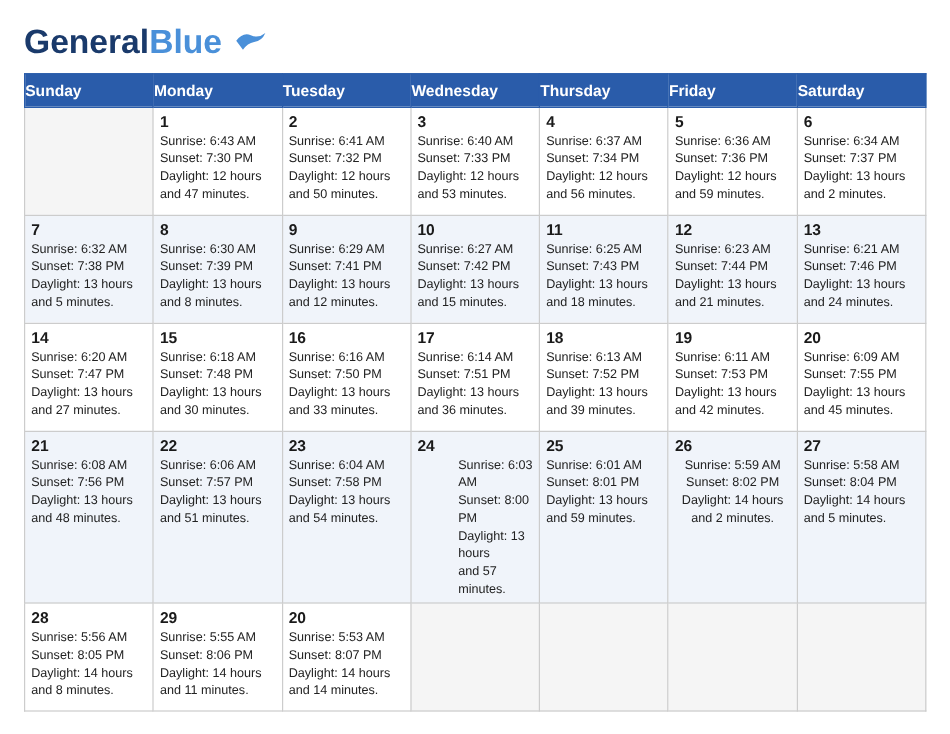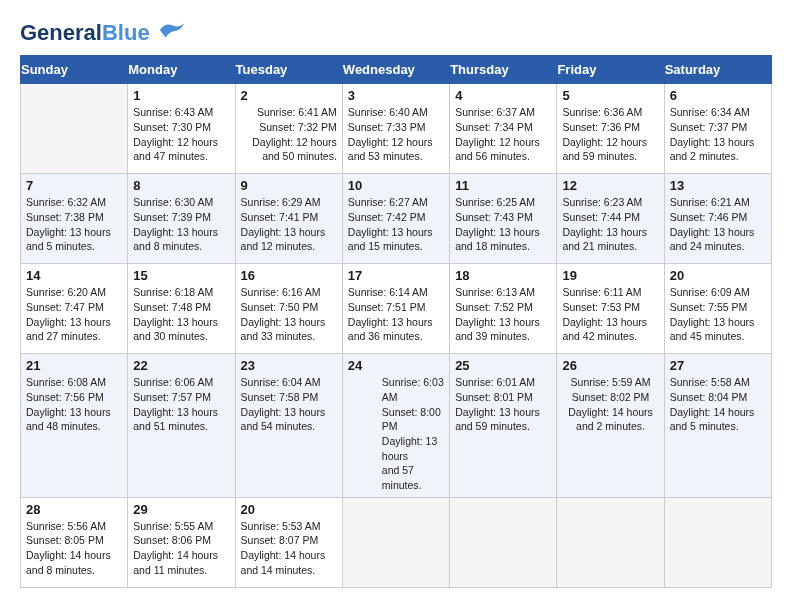--- a/index.html
+++ b/index.html
@@ -14,21 +14,21 @@
       display: flex;
       justify-content: space-between;
       align-items: flex-start;
       margin-bottom: 10px;
     }
     .logo {
       display: flex;
       align-items: center;
     }
     .logo-text {
-      font-size: 22px;
+      font-size: 28px;
       font-weight: bold;
       color: #1a3a6b;
       line-height: 1.1;
     }
     .logo-text span {
       color: #4a90d9;
     }
     .logo-bird {
       width: 28px;
       height: 20px;
@@ -127,21 +127,21 @@
         <td class="empty"></td>
         <td>
           <span class="day-num">1</span>
           <div class="day-info" style="white-space: pre-line;">Sunrise: 6:43 AM
 Sunset: 7:30 PM
 Daylight: 12 hours
 and 47 minutes.</div>
         </td>
         <td>
           <span class="day-num">2</span>
-          <div class="day-info" style="white-space: pre-line; text-align: right;">Sunrise: 6:41 AM
+          <div class="day-info" style="white-space: pre-line;">Sunrise: 6:41 AM
 Sunset: 7:32 PM
 Daylight: 12 hours
 and 50 minutes.</div>
         </td>
         <td>
           <span class="day-num">3</span>
           <div class="day-info" style="white-space: pre-line;">Sunrise: 6:40 AM
 Sunset: 7:33 PM
 Daylight: 12 hours
 and 53 minutes.</div>

